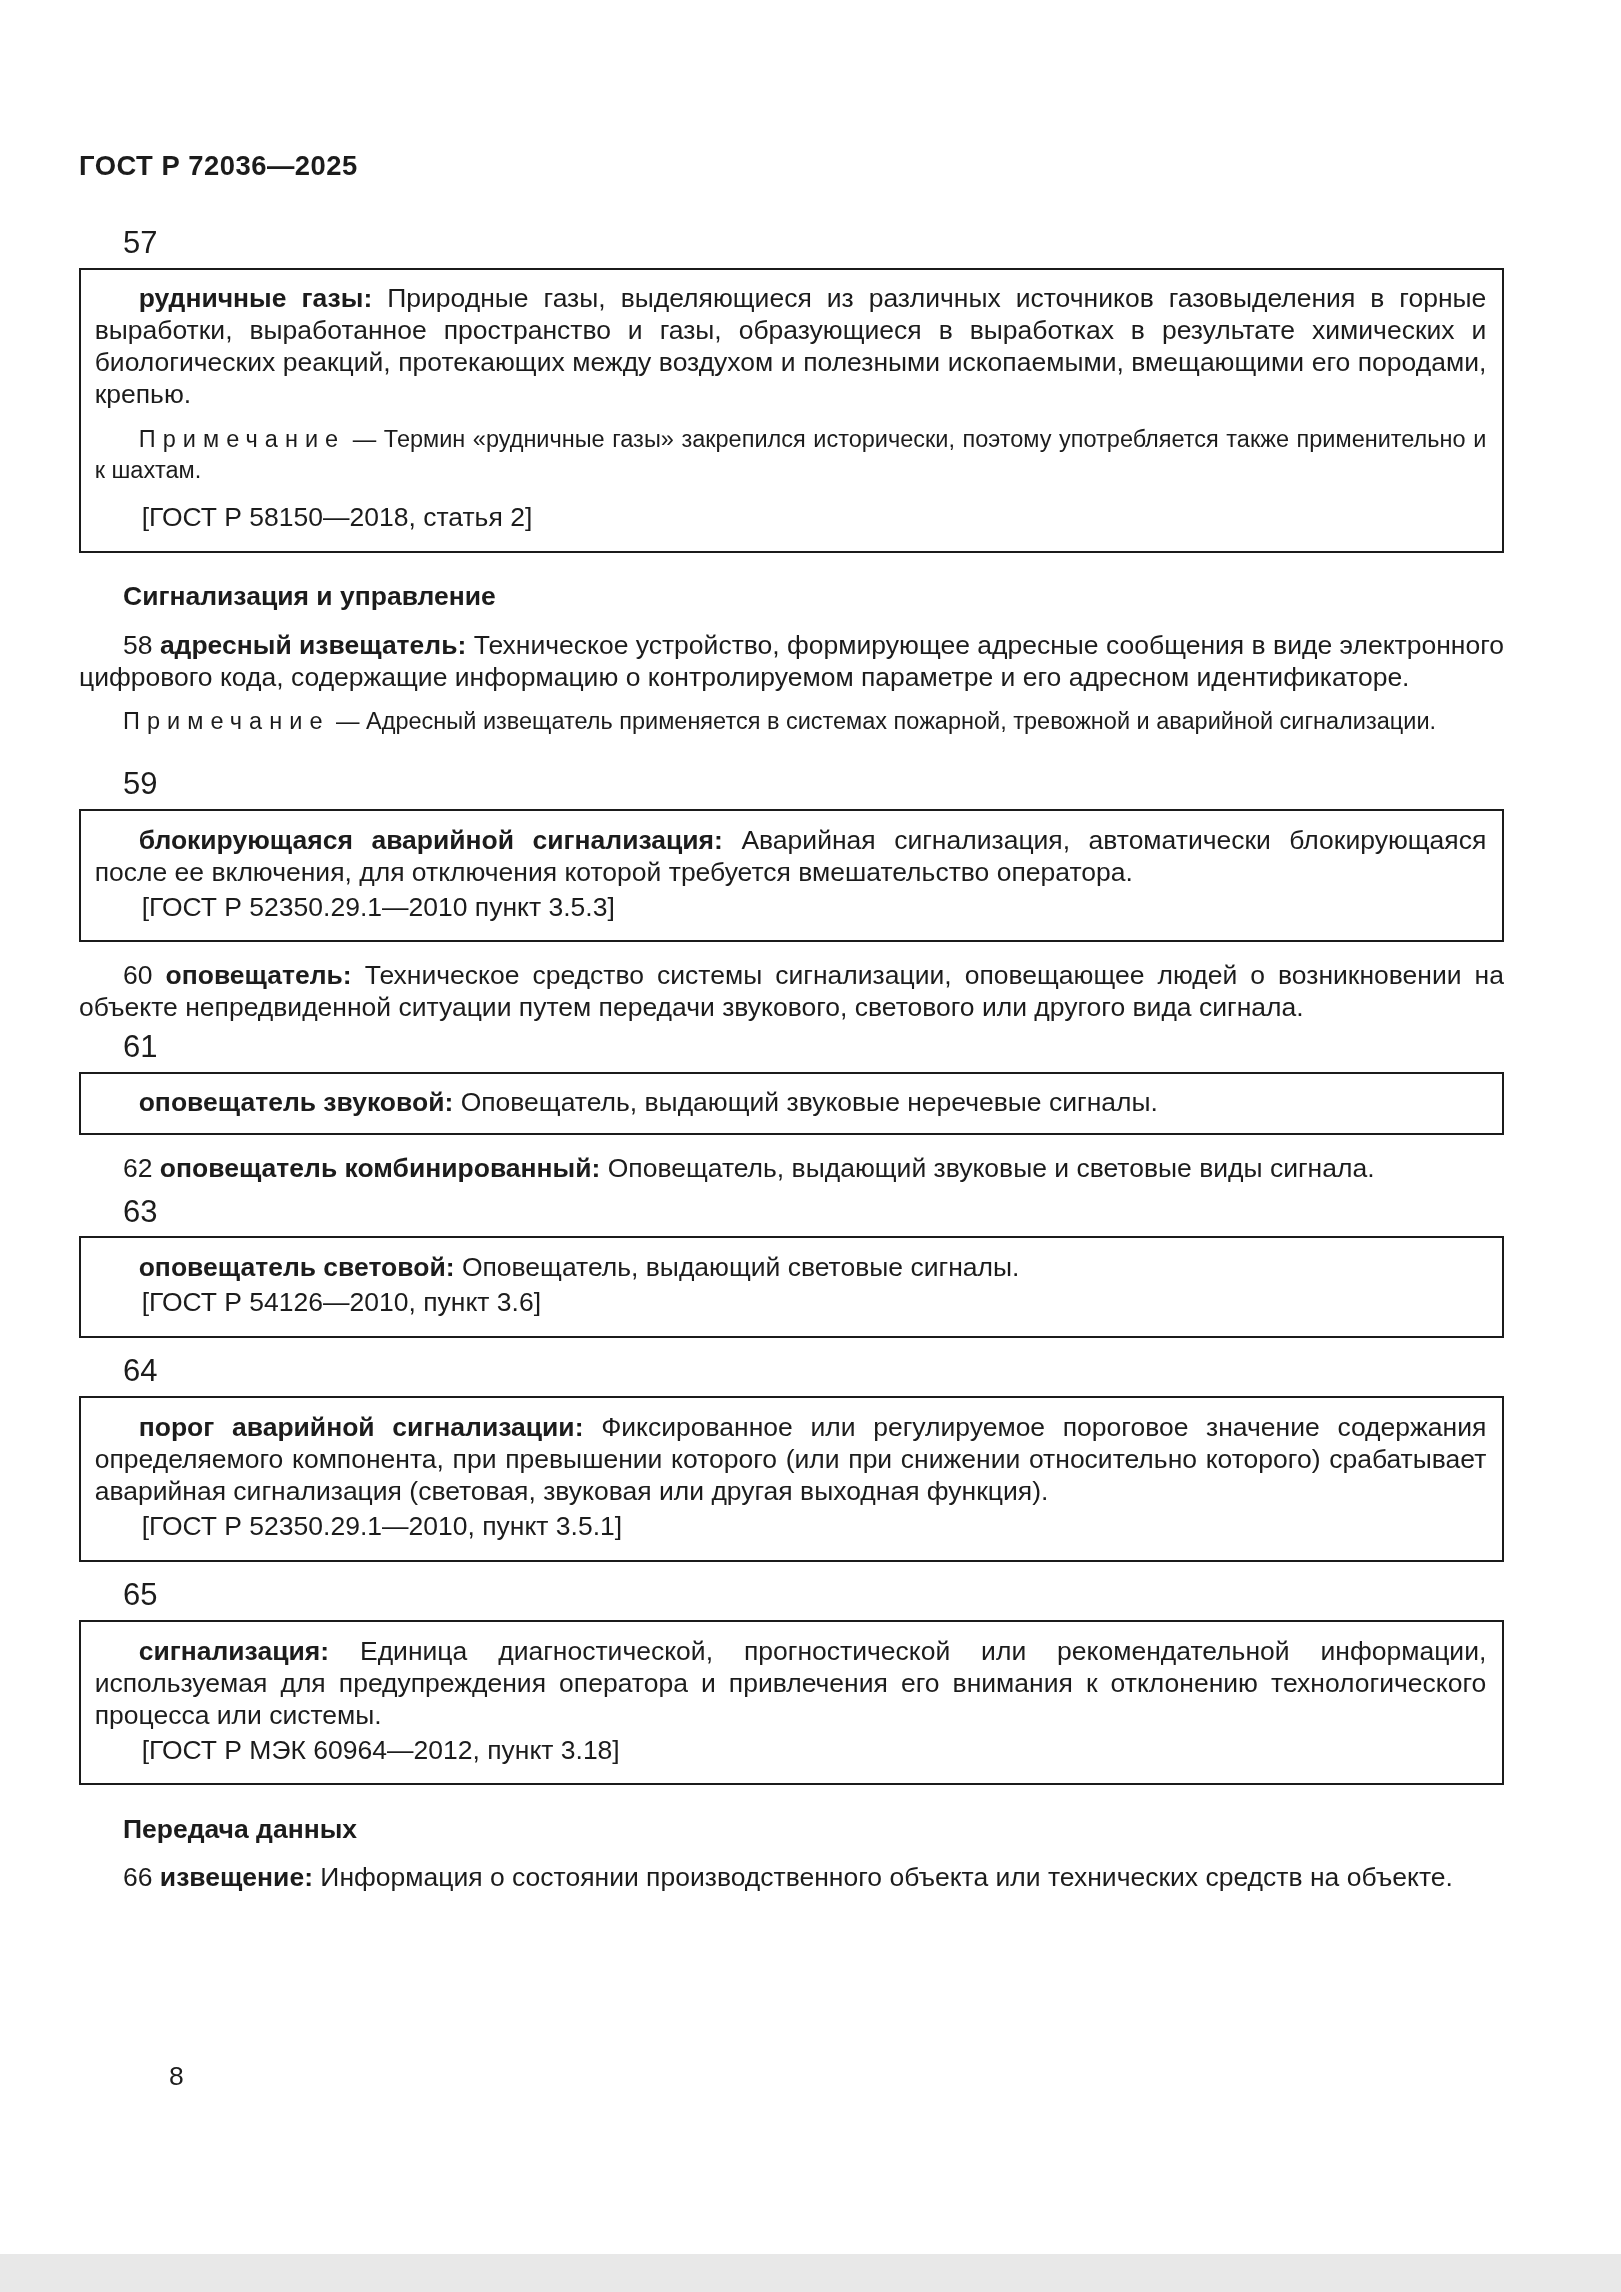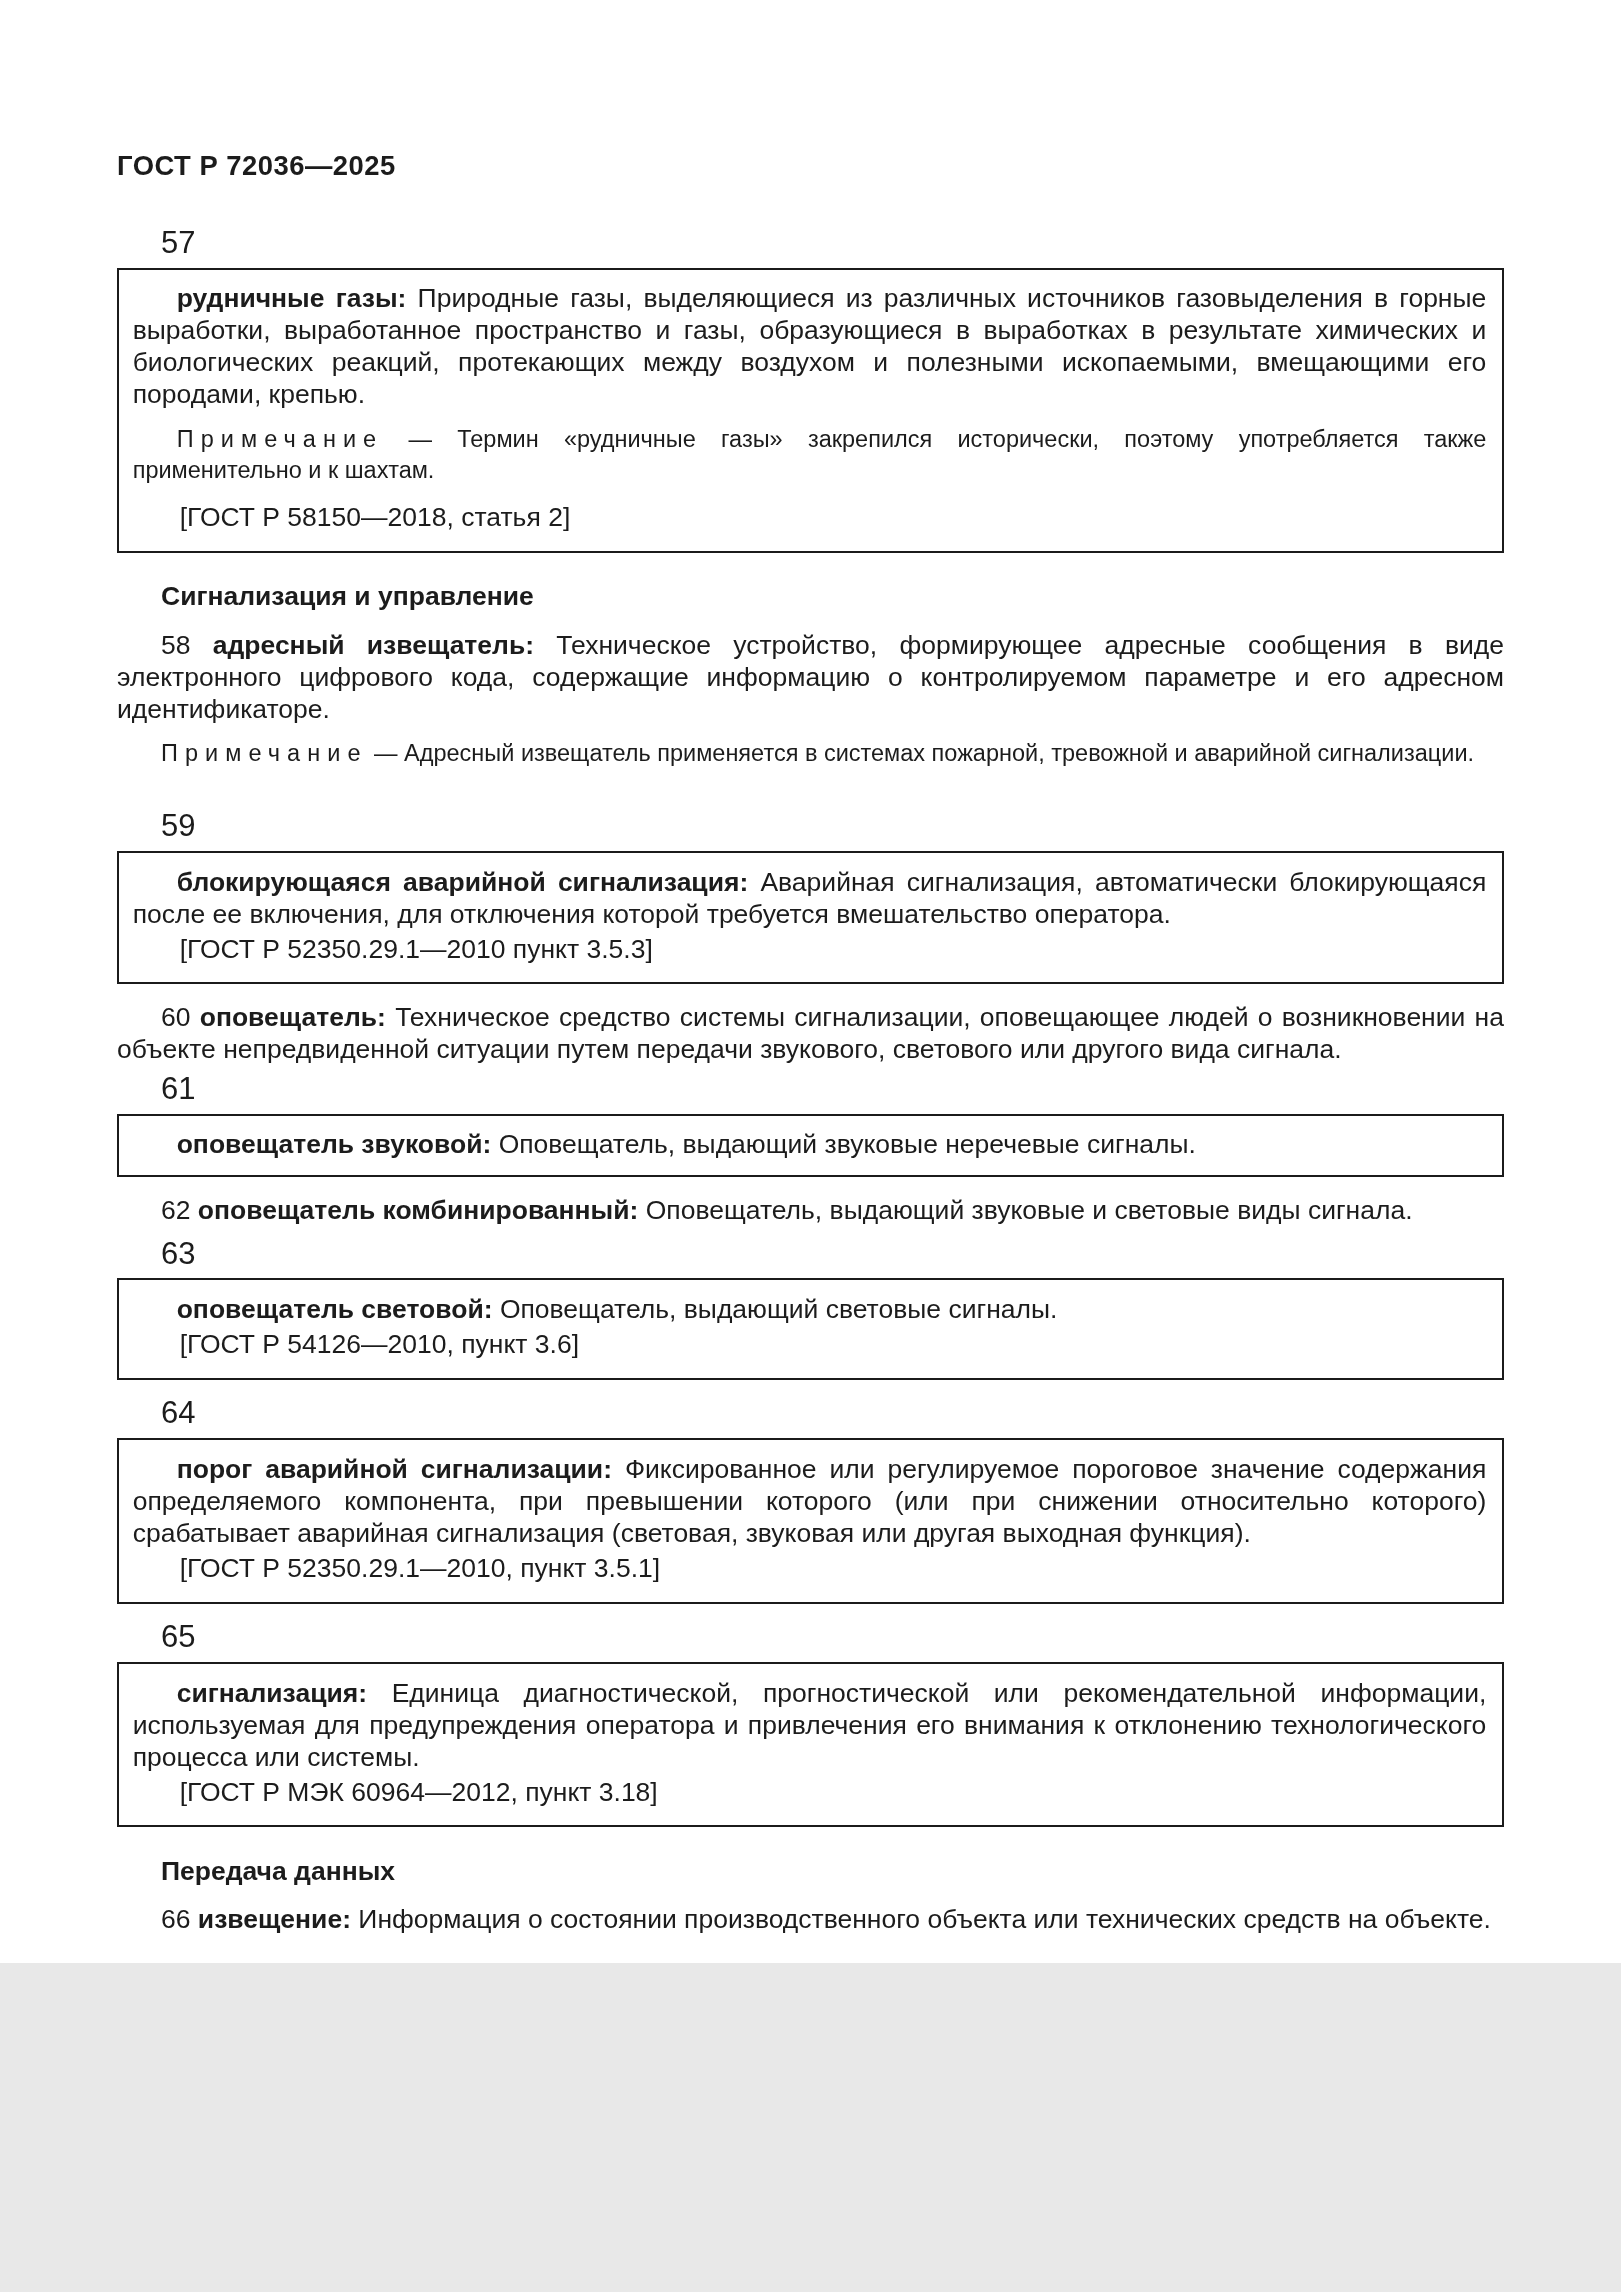--- a/index.html
+++ b/index.html
@@ -1,25 +1,25 @@
 <!DOCTYPE html>
 <html><head>
 <meta charset="utf-8">
 <style>
   html, body { margin: 0; padding: 0; background: #e8e8e8; }
   .page {
     position: relative;
     width: 1621px;
-    height: 1963px;
+    height: 2254px;
     margin: 0 auto;
     background: #ffffff;
     color: #1c1c1c;
     font-family: "Liberation Sans", sans-serif;
     box-sizing: border-box;
-    padding: 149px 117px 0 117px;
+    padding: 149px 117px 0 79px;
     overflow: hidden;
   }
   .doc-header {
     font-size: 27.4px;
     font-weight: bold;
     letter-spacing: 0.5px;
     margin: 0 0 45px 0;
     line-height: 33px;
   }
   .num-label {
@@ -84,21 +84,21 @@
     <p class="para"><b>рудничные газы:</b> <span>Природные газы, выделяющиеся из различных источников газовыделения в горные выработки, выработанное пространство и газы, образующиеся в выработках в результате химических и биологических реакций, протекающих между воздухом и полезными ископаемыми, вмещающими его породами, крепью.</span></p>
     <p class="note"><span class="note-label">Примечание</span> <span>—  Термин «рудничные газы» закрепился исторически, поэтому употребляется также применительно и к шахтам.</span></p>
     <p class="source spaced">[ГОСТ Р 58150—2018, статья 2]</p>
   </div>
 
   <div class="section-heading">Сигнализация и управление</div>
 
   <p class="para plain-entry"><span>58</span> <b>адресный извещатель:</b> <span>Техническое устройство, формирующее адресные сообщения в виде электронного цифрового кода, содержащие информацию о контролируемом параметре и его адресном идентификаторе.</span></p>
   <p class="note"><span class="note-label">Примечание</span> <span>—  Адресный извещатель применяется в системах пожарной, тревожной и аварийной сигнализации.</span></p>
 
-  <div class="num-label" style="margin-top:41px;">59</div>
+  <div class="num-label" style="margin-top:31px;">59</div>
   <div class="boxed">
     <p class="para"><b>блокирующаяся аварийной сигнализация:</b> <span>Аварийная сигнализация, автоматически блокирующаяся после ее включения, для отключения которой требуется вмешательство оператора.</span></p>
     <p class="source">[ГОСТ Р 52350.29.1—2010 пункт 3.5.3]</p>
   </div>
 
   <p class="para plain-entry"><span>60</span> <b>оповещатель:</b> <span>Техническое средство системы сигнализации, оповещающее людей о возникновении на объекте непредвиденной ситуации путем передачи звукового, светового или другого вида сигнала.</span></p>
 
   <div class="num-label" style="margin-top:7.8px;">61</div>
   <div class="boxed">
     <p class="para"><b>оповещатель звуковой:</b> <span>Оповещатель, выдающий звуковые неречевые сигналы.</span></p>

